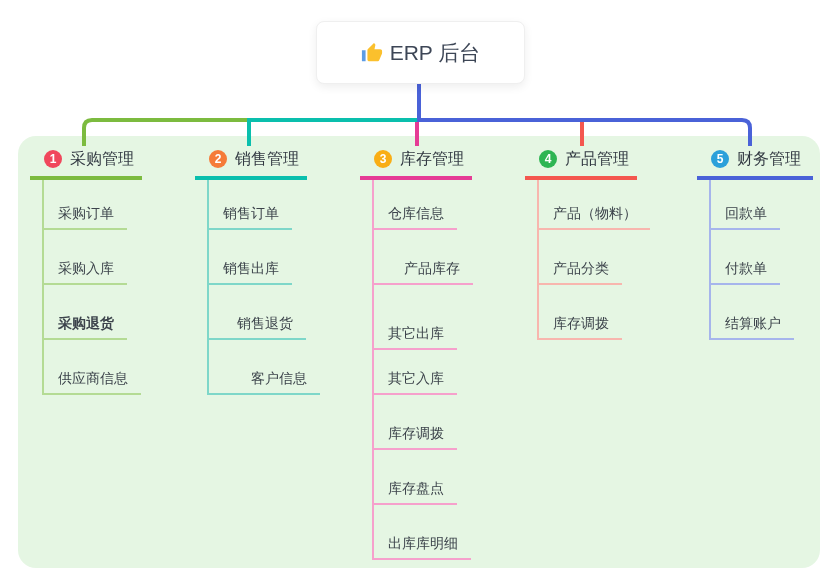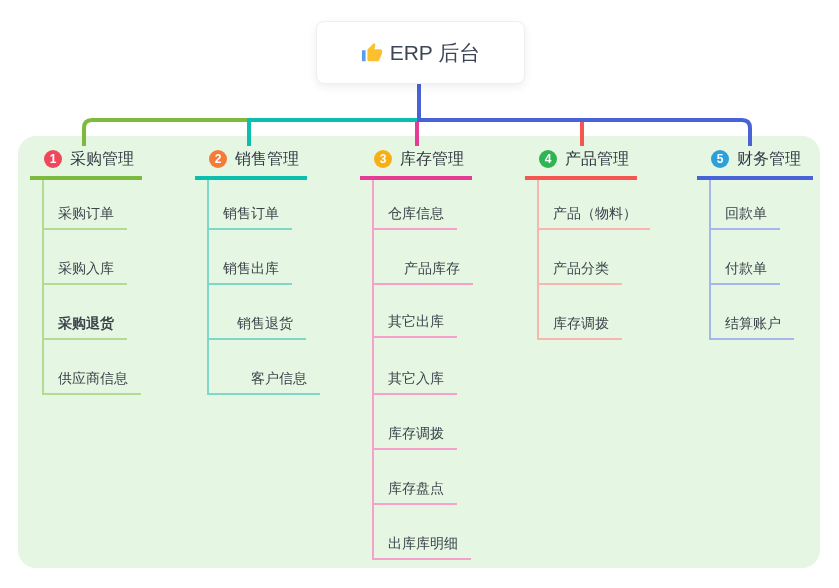--- a/index.html
+++ b/index.html
@@ -89,21 +89,21 @@
       <div class="item" style="top: 221px; border-bottom-color: rgb(126, 215, 201); padding-left: 44px;">客户信息</div>
     </div>
     <div class="branch" style="left: 360px; width: 112px;">
       <div class="branch-title" style="border-bottom-color: rgb(229, 60, 149);">
         <span class="badge" style="background: rgb(249, 174, 21);">3</span>
         <span class="branch-label">库存管理</span>
       </div>
       <div class="vline" style="background: rgb(246, 160, 204); height: 380px;"></div>
     <div class="item" style="top: 56px; border-bottom-color: rgb(246, 160, 204);">仓库信息</div>
       <div class="item" style="top: 111px; border-bottom-color: rgb(246, 160, 204); padding-left: 32px;">产品库存</div>
-      <div class="item" style="top: 164px; border-bottom-color: rgb(246, 160, 204); text-align: center;">其它出库</div>
+      <div class="item" style="top: 176px; border-bottom-color: rgb(246, 160, 204); text-align: center;">其它出库</div>
       <div class="item" style="top: 221px; border-bottom-color: rgb(246, 160, 204);">其它入库</div>
       <div class="item" style="top: 276px; border-bottom-color: rgb(246, 160, 204);">库存调拨</div>
       <div class="item" style="top: 331px; border-bottom-color: rgb(246, 160, 204);">库存盘点</div>
       <div class="item" style="top: 386px; border-bottom-color: rgb(246, 160, 204);">出库库明细</div>
     </div>
     <div class="branch" style="left: 525px; width: 112px;">
       <div class="branch-title" style="border-bottom-color: rgb(244, 87, 79);">
         <span class="badge" style="background: rgb(46, 181, 83);">4</span>
         <span class="branch-label">产品管理</span>
       </div>

